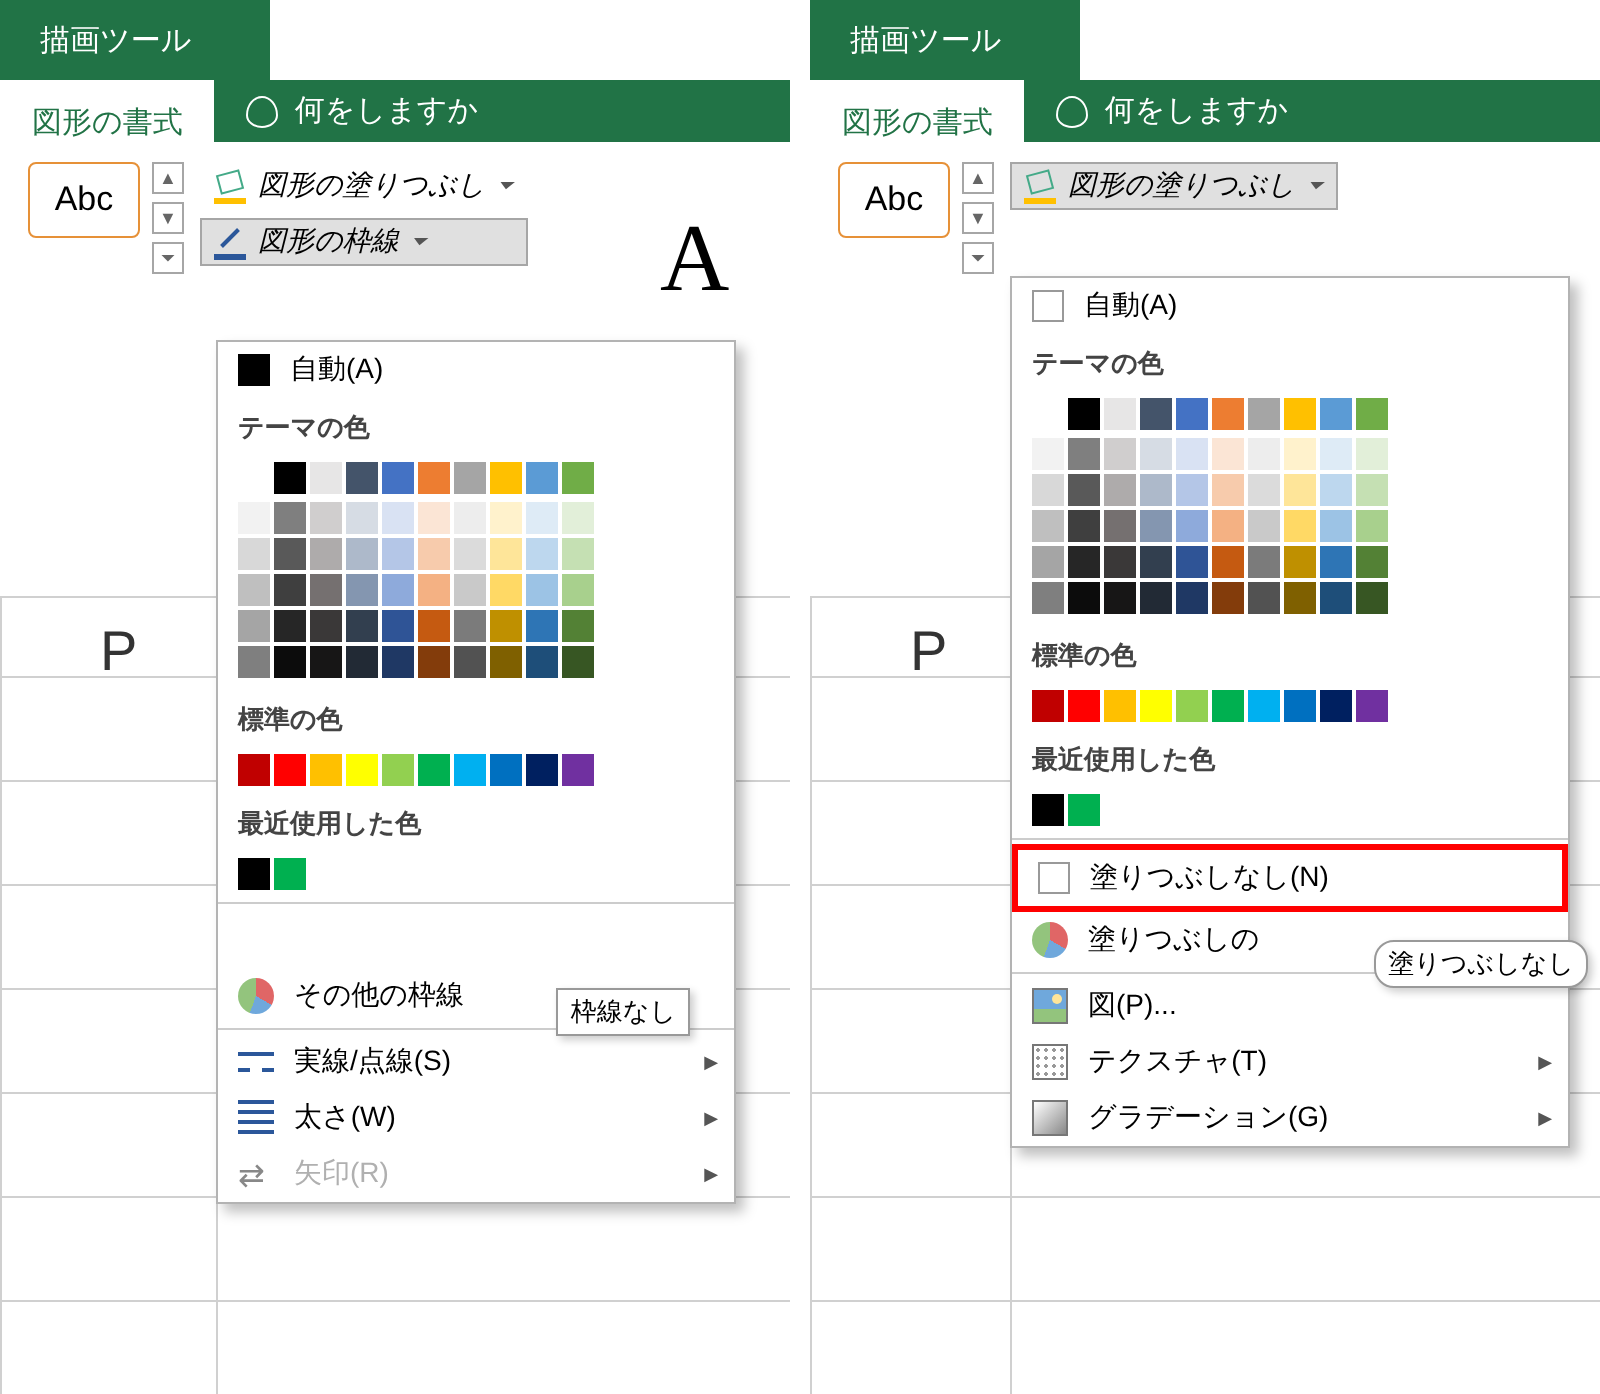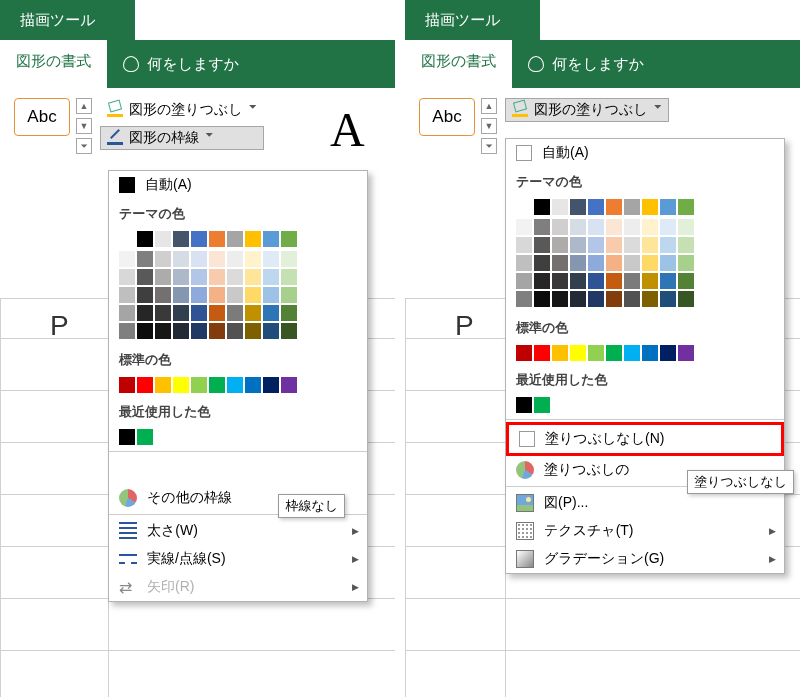--- a/index.html
+++ b/index.html
@@ -3,30 +3,30 @@
 <meta charset="utf-8">
 <style>
   * { box-sizing: border-box; margin: 0; padding: 0; font-family: "Meiryo", "Yu Gothic", sans-serif; }
   body { background: #fff; width: 800px; height: 697px; overflow: hidden; }
   .app { display: flex; }
   .pane { position: relative; }
   .pane-left { width: 400px; }
   .pane-right { width: 400px; margin-left: 10px; }
 
   .ribbon-top { background: #217346; height: 40px; width: 135px; display:flex; align-items:center; color:#fff; font-size:15px; padding-left:20px; }
-  .ribbon-bar { display:flex; height:48px; }
+  .ribbon-bar { display:flex; height:31px; }
   .tab-active { background:#fff; color:#217346; border-top:0; font-size:15px; padding:12px 16px; }
   .tab-rest { background:#217346; color:#fff; font-size:15px; display:flex; align-items:center; gap:8px; padding:0 16px; flex:1; }
   .bulb { width:16px; height:16px; border:1.5px solid #fff; border-radius:50% 50% 50% 50% / 60% 60% 40% 40%; position:relative; }
 
   .tools-row { margin-top:10px; display:flex; align-items:flex-start; gap:8px; padding-left:14px; }
   .abc { width:56px; height:38px; border:1.5px solid #e69138; border-radius:4px; display:flex; align-items:center; justify-content:center; font-size:17px; }
   .stack-small { display:flex; flex-direction:column; gap:4px; margin-left:-2px; }
   .smallbtn { width:16px; height:16px; border:1px solid #a6a6a6; font-size:9px; text-align:center; line-height:14px; color:#666; }
-  .dropbtn { display:flex; gap:6px; font-size:14px; padding:2px 6px; border:1px solid transparent; }
+  .dropbtn { display:flex; align-items:center; gap:6px; font-size:14px; padding:2px 6px; border:1px solid transparent;font-style:italic; }
   .dropbtn.sel { border:1px solid #a6a6a6; background:#e0e0e0; }
   .tiny-icon { width:16px; height:14px; display:inline-block; }
   .fillcan { position:relative; }
   .fillcan::before { content:""; position:absolute; width:10px; height:8px; border:1.5px solid #4a8; transform:rotate(-15deg); left:2px; top:0; }
   .fillcan::after { content:""; position:absolute; left:0; bottom:-2px; width:16px; height:3px; background:#ffc000; }
   .pencil { position:relative; }
   .pencil::before { content:""; position:absolute; width:12px; height:2px; background:#2b579a; transform:rotate(-45deg); left:2px; top:4px; }
   .pencil::after { content:""; position:absolute; left:0; bottom:-2px; width:16px; height:3px; background:#2b579a; }
   .caret { font-size:10px; color:#555; }
 
@@ -202,26 +202,26 @@
           <div class="c" style="background: rgb(0, 176, 80);"></div>
         </div>
       <div class="hr"></div>
       <div class="row" style="position:relative;margin-top:32px;">
         <span class="ic pie"></span>
         <span>その他の枠線</span>
         <div class="tooltip" style="right:22px; bottom:-6px;">枠線なし</div>
       </div>
       <div class="hr"></div>
       <div class="row sub">
+        <span class="ic dashline"></span>
+        <span>実線/点線(S)</span>
+      </div>
+      <div class="row sub">
         <span class="ic lines3"></span>
         <span>太さ(W)</span>
-      </div>
-      <div class="row sub">
-        <span class="ic dashline"></span>
-        <span>実線/点線(S)</span>
       </div>
       <div class="row sub disabled">
         <span class="ic arrows"></span>
         <span>矢印(R)</span>
       </div>
     </div>
   </div>
 
   <div class="pane pane-right">
     <div class="ribbon-top">描画ツール</div>
@@ -350,21 +350,21 @@
           <div class="c" style="background: rgb(0, 176, 80);"></div>
         </div>
       <div class="hr"></div>
       <div class="row highlight">
         <span class="sw sw-none"></span>
         <span>塗りつぶしなし(N)</span>
       </div>
       <div class="row" style="position:relative;">
         <span class="ic pie"></span>
         <span>塗りつぶしの</span>
-        <div class="tooltip" style="right:-10px; bottom:-10px;">塗りつぶしなし</div>
+        <div class="tooltip" style="right:-10px; bottom:-10px;border-radius:10px;">塗りつぶしなし</div>
       </div>
       <div class="hr"></div>
       <div class="row">
         <span class="ic imgic"></span>
         <span>図(P)...</span>
       </div>
       <div class="row sub">
         <span class="ic texic"></span>
         <span>テクスチャ(T)</span>
       </div>

